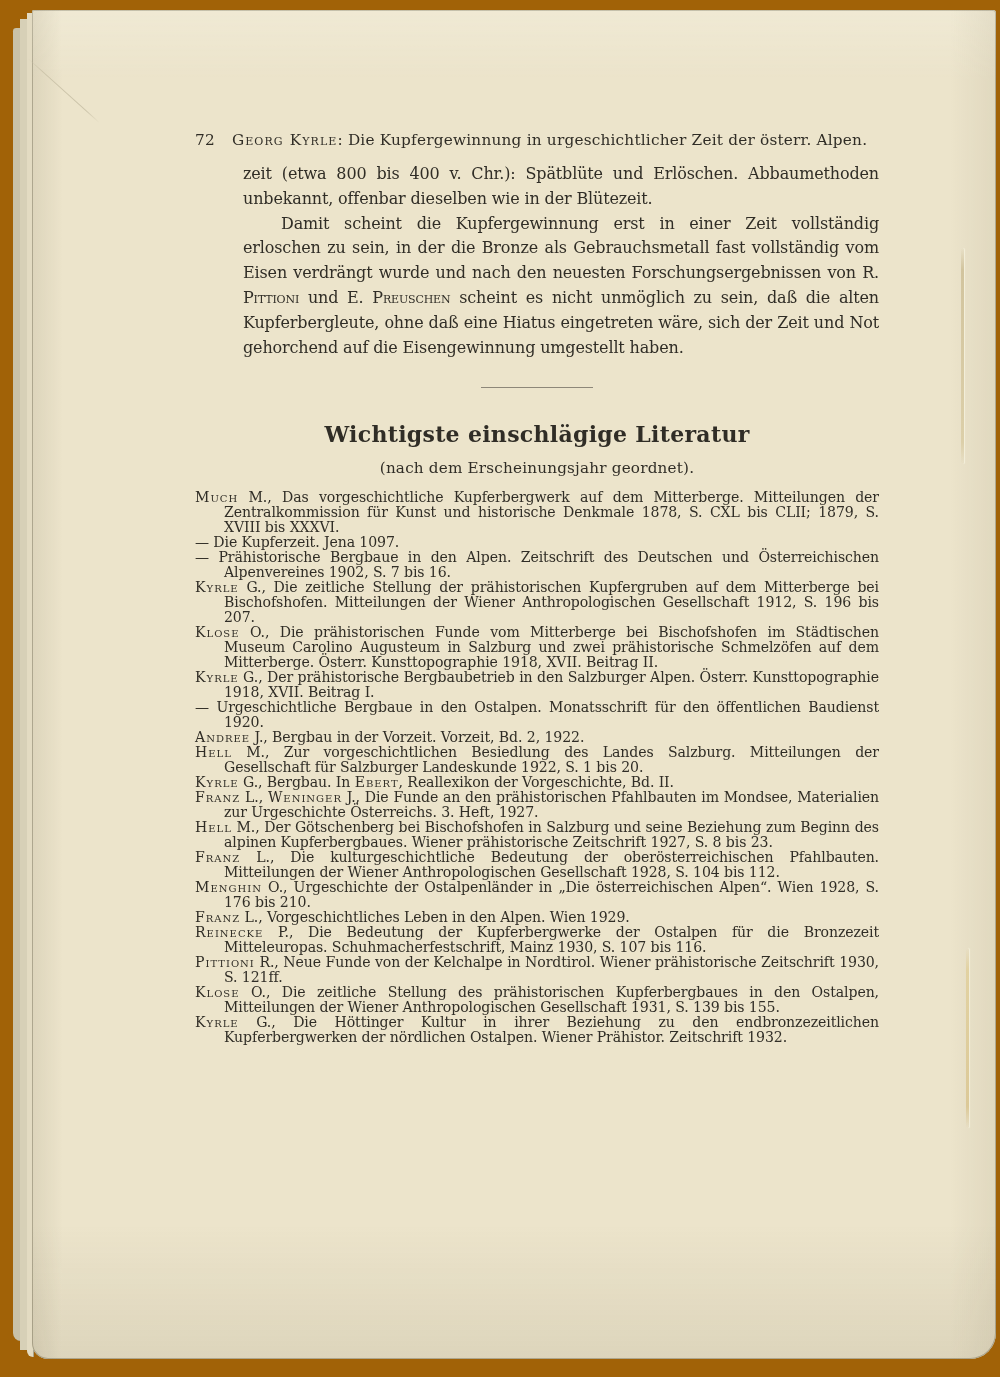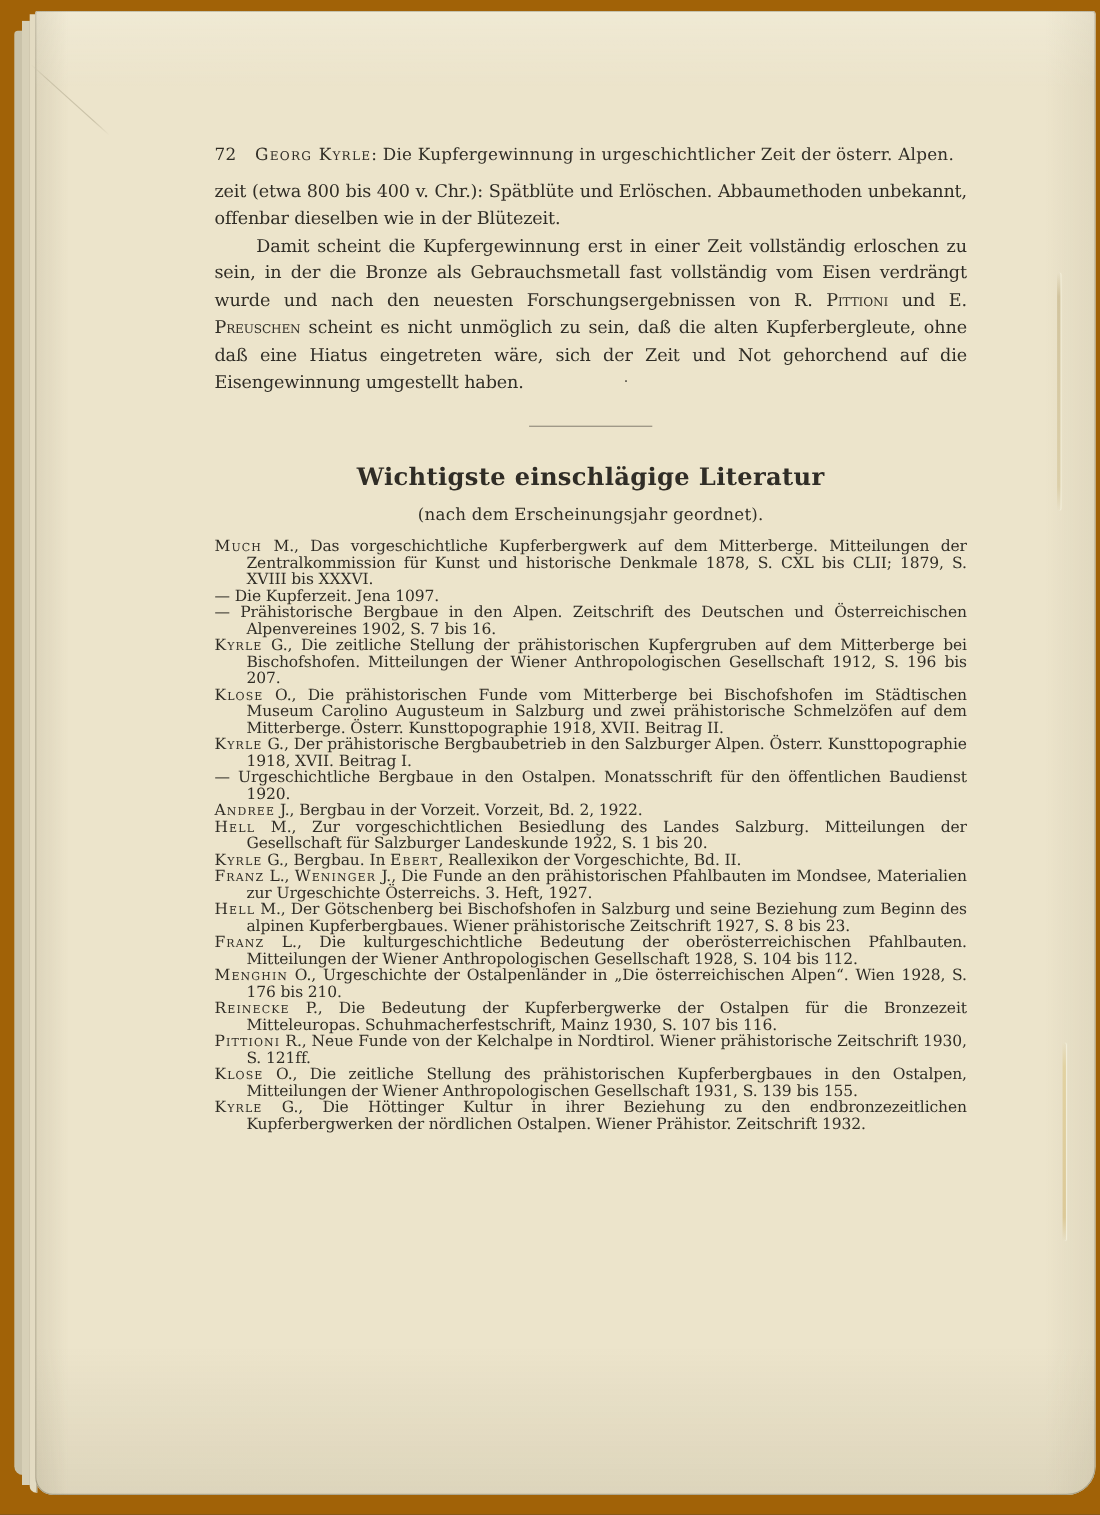--- a/index.html
+++ b/index.html
@@ -41,21 +41,21 @@
     box-shadow:1px 0 1px rgba(255,255,240,.5);}
   .crease-b{left:934px;top:938px;height:180px;
     background:linear-gradient(180deg,transparent,#e2d2a2 12%,#dcc998 88%,transparent);
     box-shadow:1px 0 1px rgba(255,255,240,.5);}
   
   .content{position:absolute;left:163px;top:0;width:684px;color:#302d26;}
   .running-head{margin-top:121px;font-size:15.3px;letter-spacing:.2px;white-space:nowrap;}
   .running-head .pagenum{margin-right:17px;}
   .sc{font-variant:small-caps;}
   .running-head .sc{letter-spacing:1.1px;}
-  #paragraphs{margin-top:13px;}
+  #paragraphs{margin-top:13px;margin-left:48px;}
   .para{
     margin:0;font-size:16px;line-height:24.8px;text-align:justify;
     letter-spacing:-0.15px;
   }
   .para.indent{text-indent:38px;}
   .stray{position:absolute;left:372px;top:330px;font-size:13px;color:#45413a;}
   .divider{
     border:none;border-top:1px solid #8d8779;height:0;
     width:112px;margin:27px auto 0 auto;
   }
@@ -109,20 +109,21 @@
           <p class="bib"><span class="sc">Klose</span> O., Die prähistorischen Funde vom Mitterberge bei Bischofshofen im Städtischen Museum Carolino Augusteum in Salzburg und zwei prähistorische Schmelzöfen auf dem Mitterberge.  Österr. Kunsttopographie 1918, XVII. Beitrag II.</p>
           <p class="bib"><span class="sc">Kyrle</span> G., Der prähistorische Bergbaubetrieb in den Salzburger Alpen.  Österr. Kunsttopographie 1918, XVII. Beitrag I.</p>
           <p class="bib">— Urgeschichtliche Bergbaue in den Ostalpen.  Monatsschrift für den öffentlichen Baudienst 1920.</p>
           <p class="bib"><span class="sc">Andree</span> J., Bergbau in der Vorzeit.  Vorzeit, Bd. 2, 1922.</p>
           <p class="bib"><span class="sc">Hell</span> M., Zur vorgeschichtlichen Besiedlung des Landes Salzburg.  Mitteilungen der Gesellschaft für Salzburger Landeskunde 1922, S. 1 bis 20.</p>
           <p class="bib"><span class="sc">Kyrle</span> G., Bergbau.  In <span class="sc">Ebert</span>, Reallexikon der Vorgeschichte, Bd. II.</p>
           <p class="bib"><span class="sc">Franz</span> L., <span class="sc">Weninger</span> J.,  Die Funde an den prähistorischen Pfahlbauten im Mondsee, Materialien zur Urgeschichte Österreichs.  3. Heft, 1927.</p>
           <p class="bib"><span class="sc">Hell</span> M., Der Götschenberg bei Bischofshofen in Salzburg und seine Beziehung zum Beginn des alpinen Kupferbergbaues.  Wiener prähistorische Zeitschrift 1927, S. 8 bis 23.</p>
           <p class="bib"><span class="sc">Franz</span> L., Die kulturgeschichtliche Bedeutung der oberösterreichischen Pfahlbauten. Mitteilungen der Wiener Anthropologischen Gesellschaft 1928, S. 104 bis 112.</p>
           <p class="bib"><span class="sc">Menghin</span> O., Urgeschichte der Ostalpenländer in „Die österreichischen Alpen“.  Wien 1928, S. 176 bis 210.</p>
+          <p class="bib"><span class="sc">Franz</span> L., Vorgeschichtliches Leben in den Alpen.  Wien 1929.</p>
           <p class="bib"><span class="sc">Reinecke</span> P., Die Bedeutung der Kupferbergwerke der Ostalpen für die Bronzezeit Mitteleuropas.  Schuhmacherfestschrift, Mainz 1930, S. 107 bis 116.</p>
           <p class="bib"><span class="sc">Pittioni</span> R., Neue Funde von der Kelchalpe in Nordtirol.  Wiener prähistorische Zeitschrift 1930, S. 121ff.</p>
           <p class="bib"><span class="sc">Klose</span> O., Die zeitliche Stellung des prähistorischen Kupferbergbaues in den Ostalpen, Mitteilungen der Wiener Anthropologischen Gesellschaft 1931, S. 139 bis 155.</p>
           <p class="bib"><span class="sc">Kyrle</span> G., Die Höttinger Kultur in ihrer Beziehung zu den endbronzezeitlichen Kupferbergwerken der nördlichen Ostalpen.  Wiener Prähistor. Zeitschrift 1932.</p>
         </div>
     </div>
   </div>
 </div>
 
 </body></html>

